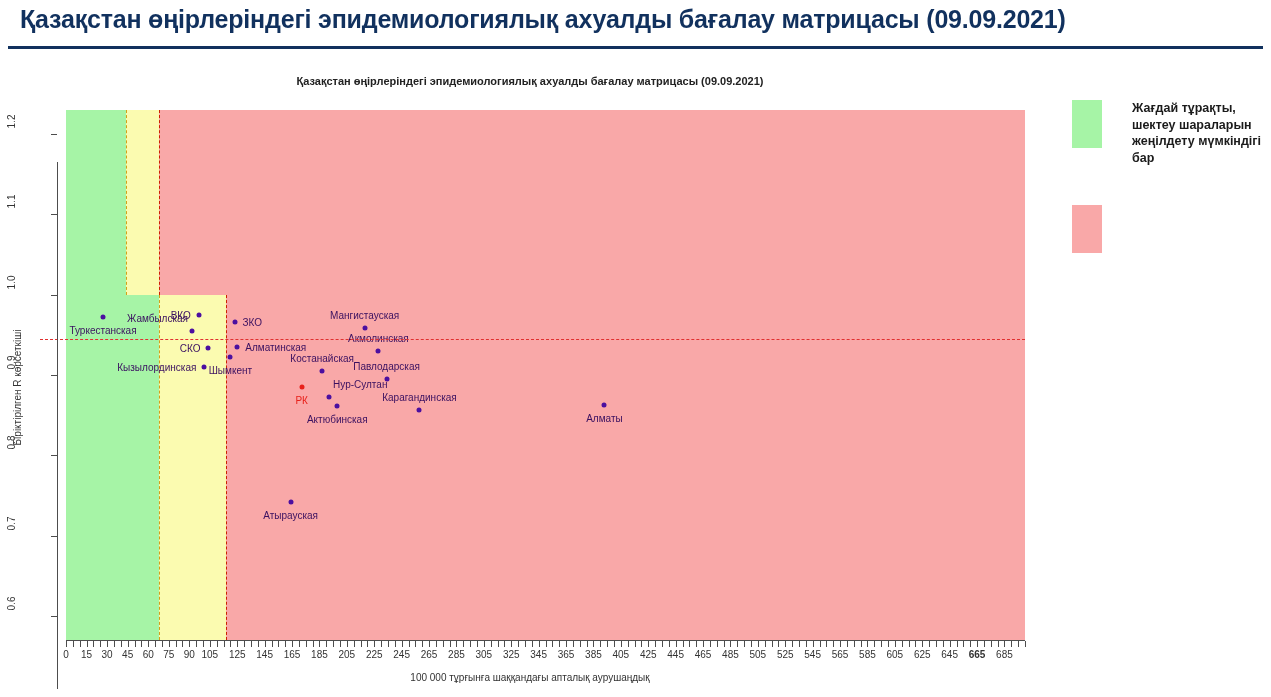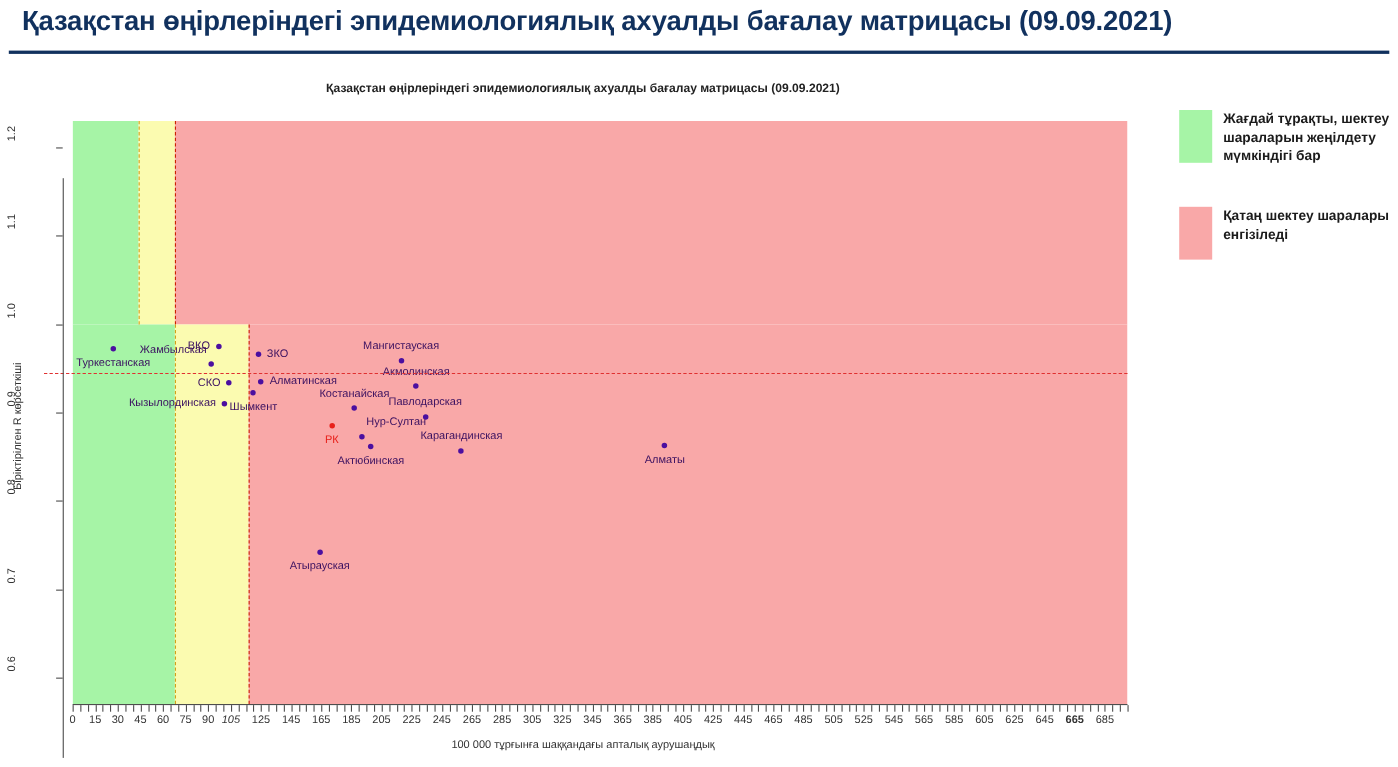--- a/index.html
+++ b/index.html
@@ -75,21 +75,21 @@
   
   #threshold{
     position:absolute;left:40px;top:287px;width:985px;height:0;
     border-top:1px dashed #e03030;
   }
 
   
   #legend{
     position:absolute;left:1072px;top:100px;width:199px;
   }
-  .legend-row{position:relative;margin-bottom:26px;min-height:48px;}
+  .legend-row{position:relative;margin-bottom:26px;min-height:48px;padding-left:20px;}
   .legend-swatch{
     position:absolute;left:0;top:0;width:30px;height:48px;
   }
   .legend-text{
     margin-left:40px;font-size:12.5px;font-weight:bold;color:#1b1b1b;
     line-height:1.33;
   }
 </style>
 </head>
 <body>
@@ -321,21 +321,21 @@
       <div class="xtick" style="left: 1011.3px;"></div>
       <div class="xtick" style="left: 1018.15px;"></div>
       <div class="xtick" style="left: 1025px;"></div>
       <div class="xlabel" style="left: 66px;">0</div>
       <div class="xlabel" style="left: 86.55px;">15</div>
       <div class="xlabel" style="left: 107.1px;">30</div>
       <div class="xlabel" style="left: 127.65px;">45</div>
       <div class="xlabel" style="left: 148.2px;">60</div>
       <div class="xlabel" style="left: 168.75px;">75</div>
       <div class="xlabel" style="left: 189.3px;">90</div>
-      <div class="xlabel" style="left: 209.85px; font-style: italic;">105</div>
+      <div class="xlabel" style="left: 209.85px;">105</div>
       <div class="xlabel" style="left: 237.25px;">125</div>
       <div class="xlabel" style="left: 264.65px;">145</div>
       <div class="xlabel" style="left: 292.05px;">165</div>
       <div class="xlabel" style="left: 319.45px;">185</div>
       <div class="xlabel" style="left: 346.85px;">205</div>
       <div class="xlabel" style="left: 374.25px;">225</div>
       <div class="xlabel" style="left: 401.65px;">245</div>
       <div class="xlabel" style="left: 429.05px;">265</div>
       <div class="xlabel" style="left: 456.45px;">285</div>
       <div class="xlabel" style="left: 483.85px;">305</div>
@@ -362,15 +362,14 @@
   <div id="x-axis-title">100 000 тұрғынға шаққандағы апталық аурушаңдық</div>
 </div>
 
 <div id="legend">
     <div class="legend-row" style="margin-bottom: 38px;">
       <div class="legend-swatch" style="background: rgb(166, 244, 166);"></div>
       <div class="legend-text">Жағдай тұрақты, шектеу шараларын жеңілдету мүмкіндігі бар</div>
     </div>
     <div class="legend-row">
       <div class="legend-swatch" style="background: rgb(249, 168, 168);"></div>
-      <div class="legend-text">Қатаң шектеу шаралары енгізіледі</div>
     </div>
   </div>
 
 </body></html>

